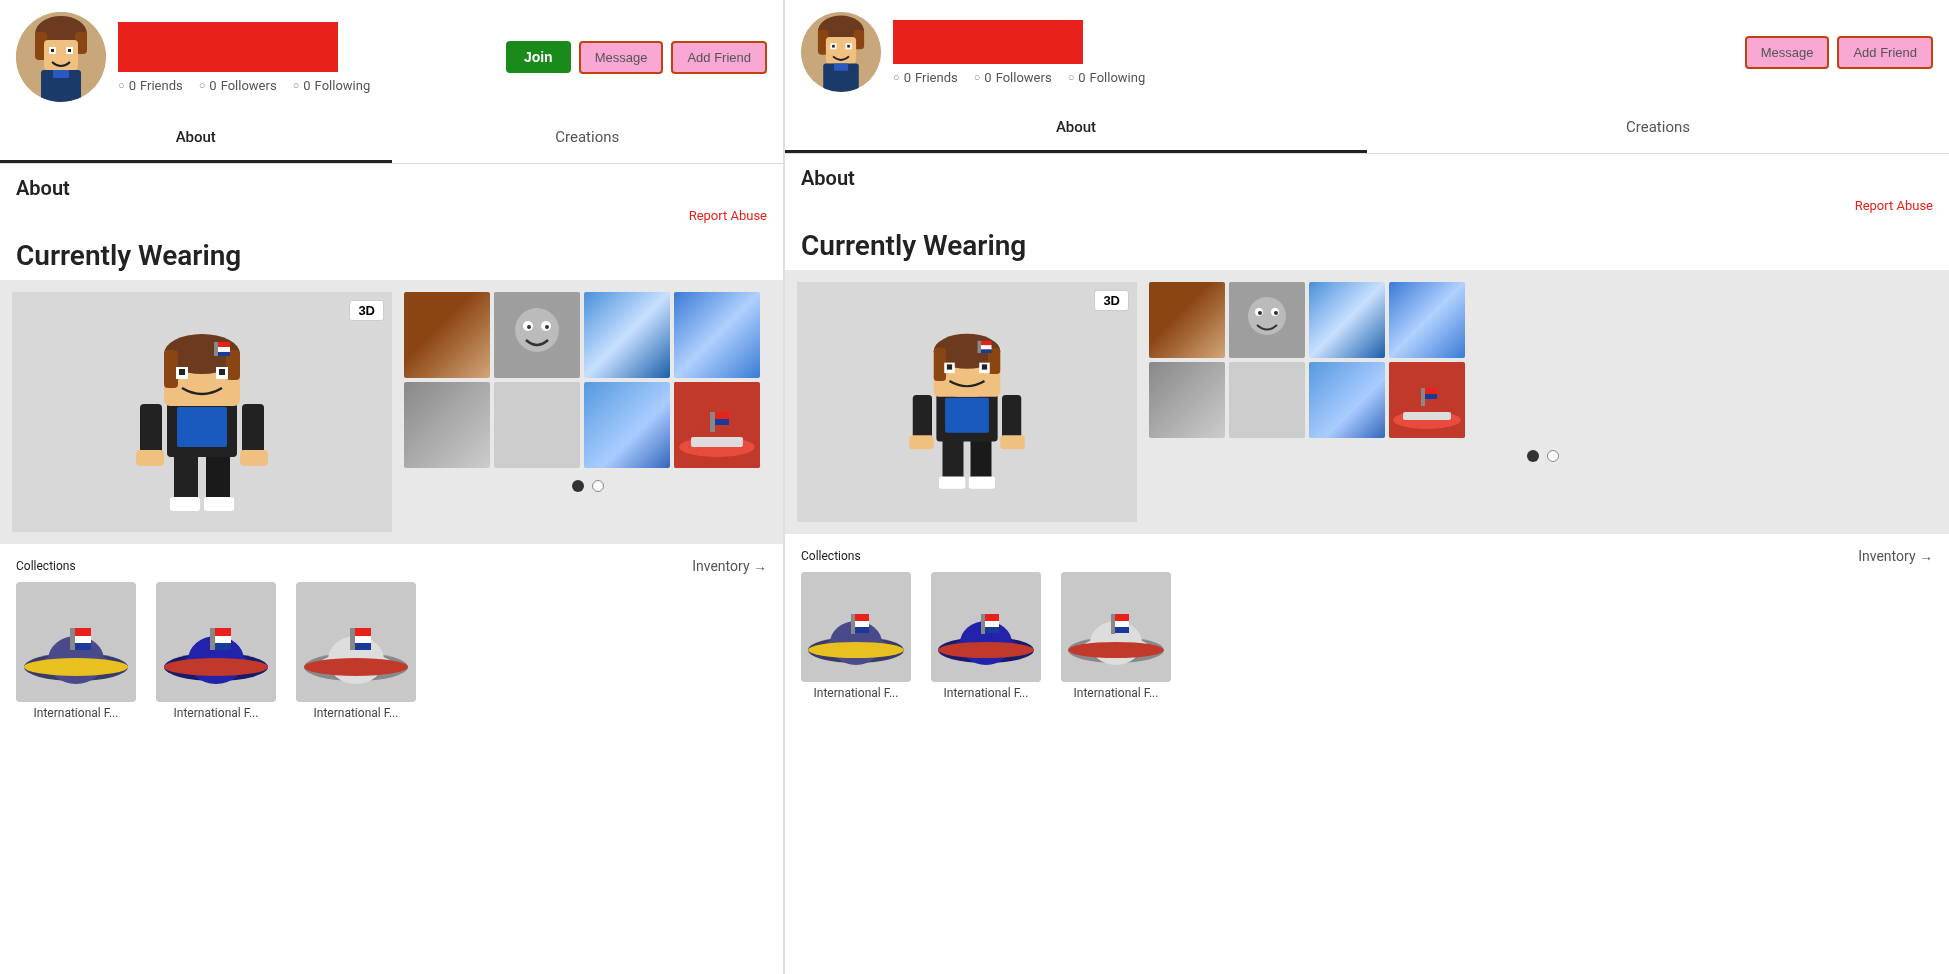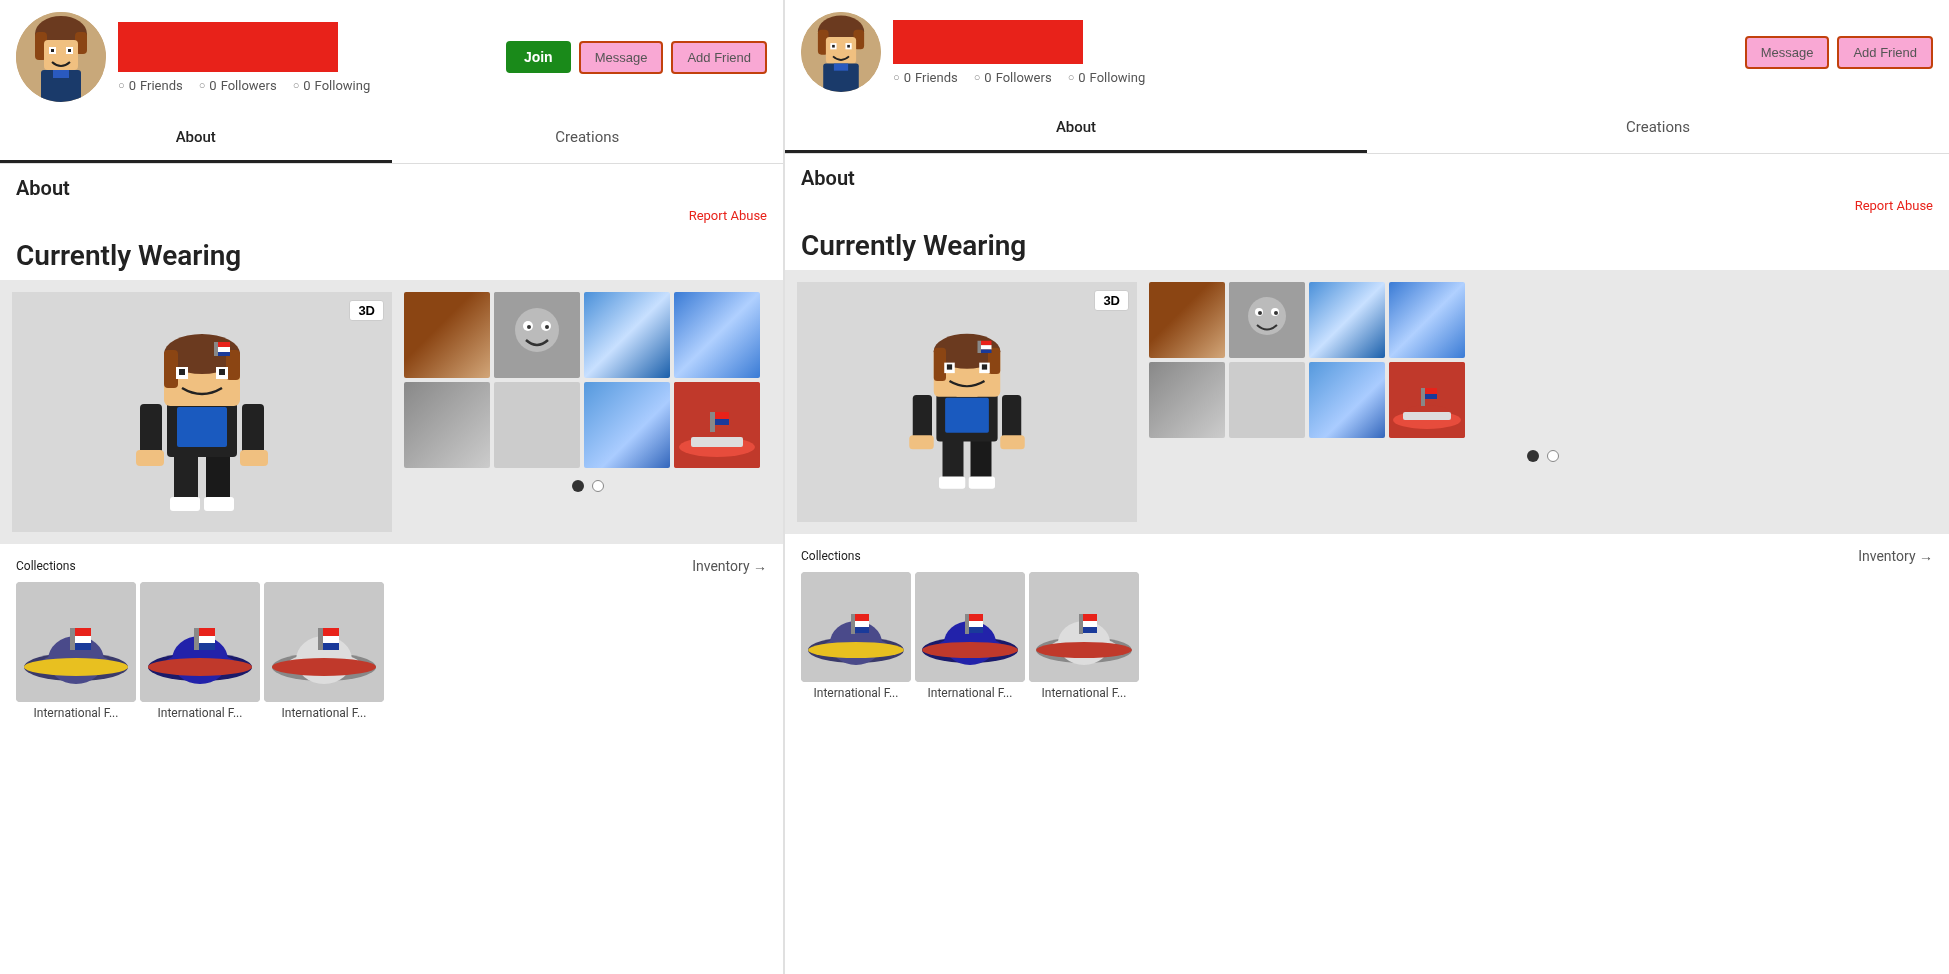--- a/index.html
+++ b/index.html
@@ -230,21 +230,21 @@
       font-weight: 400;
       color: #222;
     }
     .inventory-link {
       font-size: 14px;
       color: #555;
       cursor: pointer;
     }
     .collections-row {
       display: flex;
-      gap: 4px;
+      gap: 20px;
       padding: 0 16px 16px;
     }
     .collection-item {
       width: 120px;
       text-align: center;
     }
     .collection-item-sm {
       width: 110px;
       text-align: center;
     }

